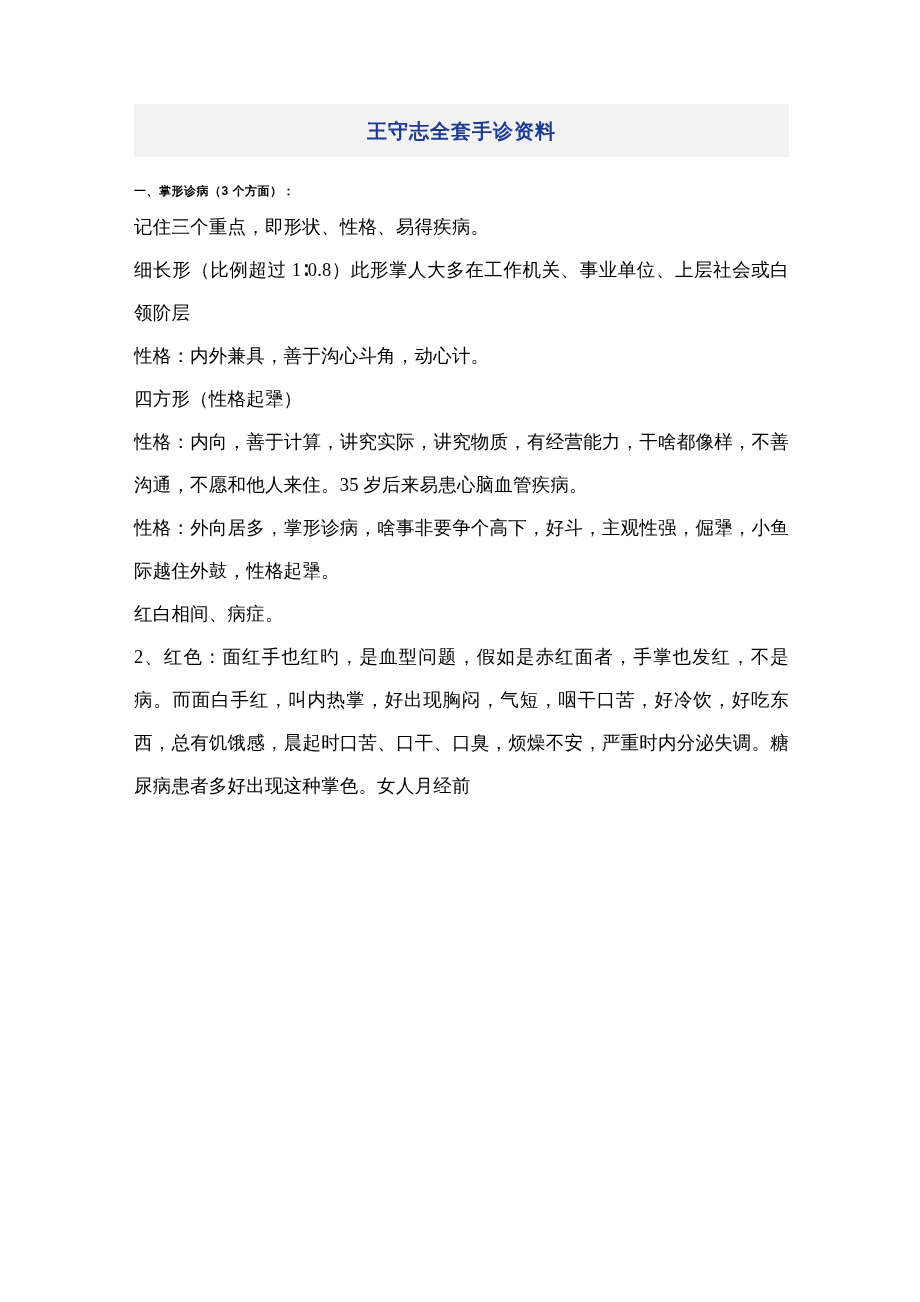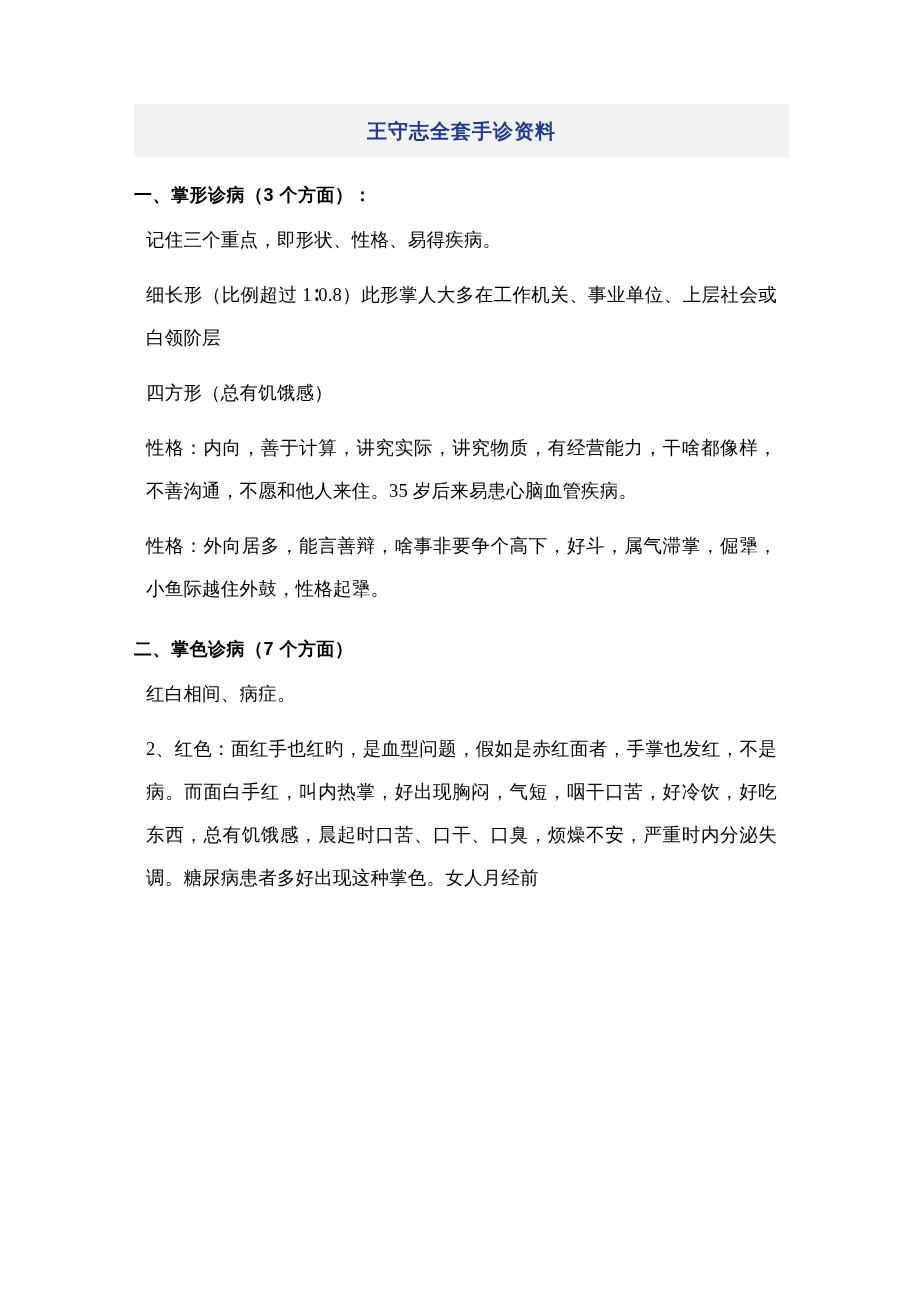--- a/index.html
+++ b/index.html
@@ -37,56 +37,56 @@
   .doc-title {
     font-family: "Liberation Sans", "DejaVu Sans", sans-serif;
     font-size: 20px;
     font-weight: bold;
     color: #1f3b8f;
     letter-spacing: 1px;
   }
   .heading {
     font-family: "Liberation Sans", "DejaVu Sans", sans-serif;
     font-weight: bold;
-    font-size: 18px;
+    font-size: 12px;
     color: #000000;
     margin-top: 26px;
     margin-bottom: 6px;
     letter-spacing: 0.5px;
   }
   .para {
     font-size: 18.5px;
     line-height: 43px;
     color: #000000;
     text-align: justify;
     text-justify: inter-ideograph;
-    margin: 12px;
+    margin: 0;
     letter-spacing: 0.2px;
   }
   .para + .para {
     margin-top: 0;
   }
 </style>
 </head>
 <body>
 
 <div class="page">
   <div class="content">
 
     <div class="doc-title-bar">
       <span class="doc-title">王守志全套手诊资料</span>
     </div>
 
     <div class="heading">一、掌形诊病（3 个方面）：</div>
 
     <p class="para">记住三个重点，即形状、性格、易得疾病。</p>
     <p class="para">细长形（比例超过 1∶0.8）此形掌人大多在工作机关、事业单位、上层社会或白领阶层</p>
-    <p class="para">四方形（总有饥饿感）</p>
+    <p class="para">性格：内外兼具，善于沟心斗角，动心计。</p>
+    <p class="para">四方形（性格起犟）</p>
     <p class="para">性格：内向，善于计算，讲究实际，讲究物质，有经营能力，干啥都像样，不善沟通，不愿和他人来住。35 岁后来易患心脑血管疾病。</p>
-    <p class="para">性格：外向居多，能言善辩，啥事非要争个高下，好斗，属气滞掌，倔犟，小鱼际越住外鼓，性格起犟。</p>
+    <p class="para">性格：外向居多，掌形诊病，啥事非要争个高下，好斗，主观性强，倔犟，小鱼际越住外鼓，性格起犟。</p>
 
-    <div class="heading">二、掌色诊病（7 个方面）</div>
 
     <p class="para">红白相间、病症。</p>
     <p class="para">2、红色：面红手也红旳，是血型问题，假如是赤红面者，手掌也发红，不是病。而面白手红，叫内热掌，好出现胸闷，气短，咽干口苦，好冷饮，好吃东西，总有饥饿感，晨起时口苦、口干、口臭，烦燥不安，严重时内分泌失调。糖尿病患者多好出现这种掌色。女人月经前</p>
 
   </div>
 </div>
 
 </body></html>

